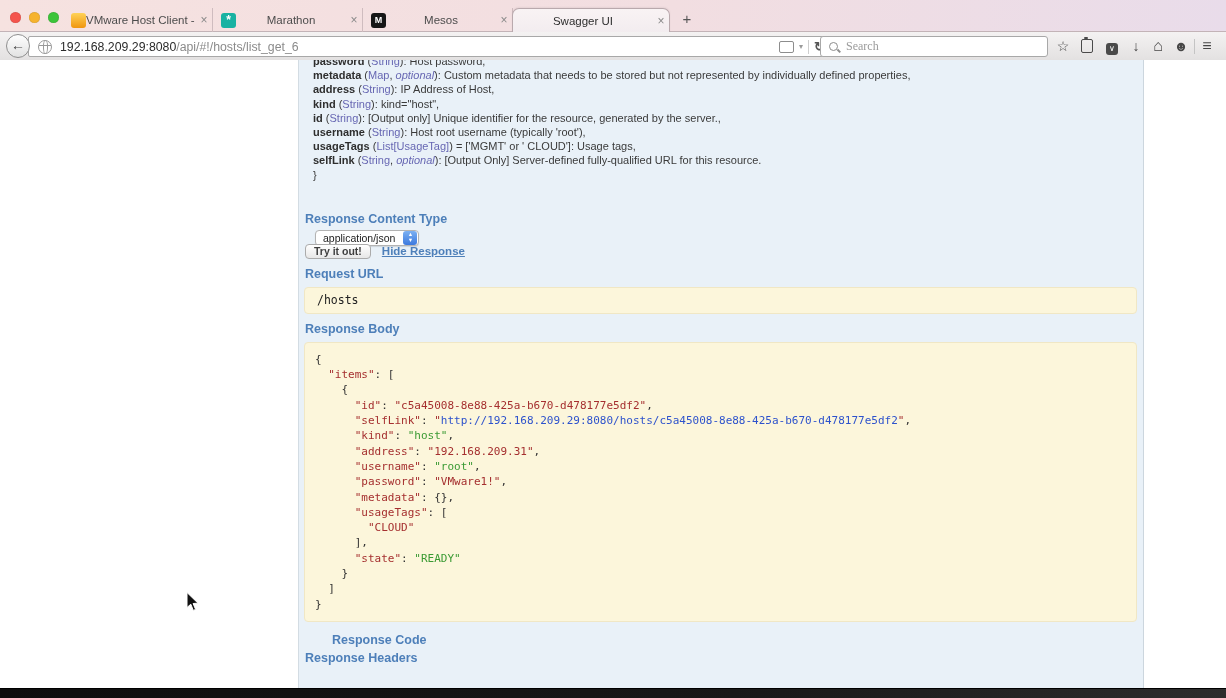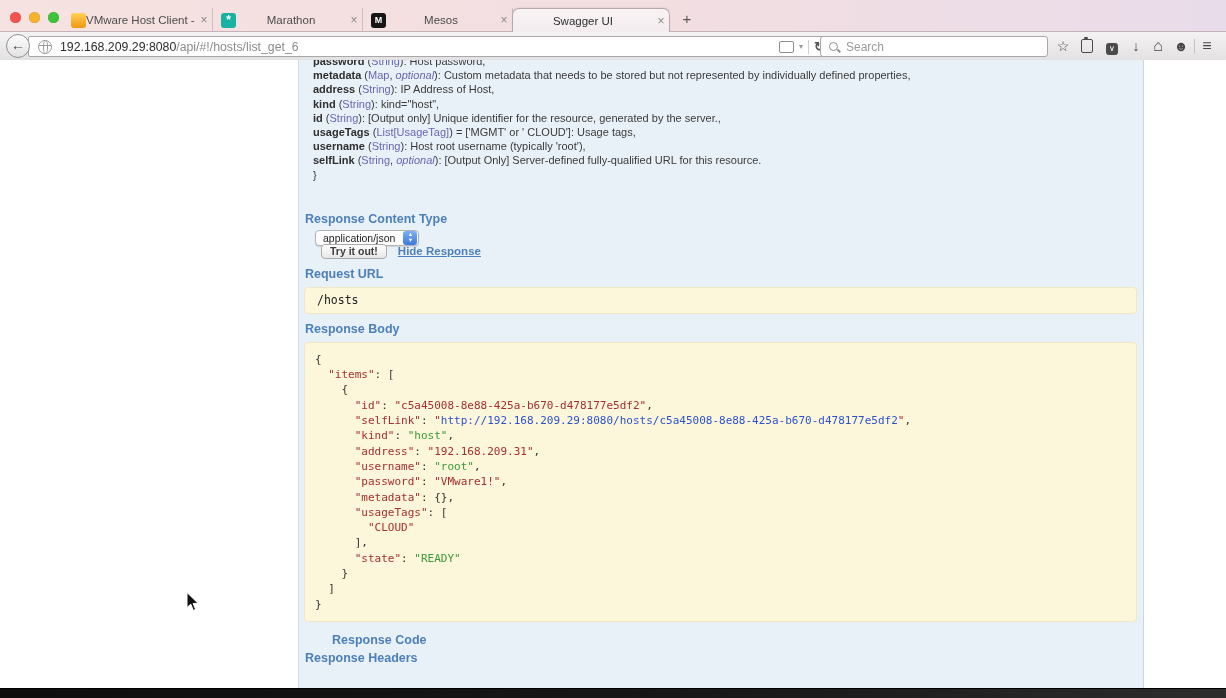--- a/index.html
+++ b/index.html
@@ -45,21 +45,21 @@
   .url-path{color:#8b8b8b;}
   .url-right{margin-left:auto;display:flex;align-items:center;gap:5px;padding-right:6px;}
   .ic-reader{width:13px;height:10px;border:1.3px solid #8d8d8d;border-radius:2px;}
   .caret{font-size:8px;color:#9a9a9a;}
   .vdiv{width:1px;height:14px;background:#cfcfcf;}
   .ic-reload{font-size:13px;color:#555;font-weight:bold;}
   .searchbar{position:absolute;left:820px;top:4px;width:226px;height:19px;background:#fff;border:1px solid #a8a8a8;
     border-radius:3px;display:flex;align-items:center;}
   .mag{width:7px;height:7px;border:1.5px solid #8d8d8d;border-radius:50%;position:relative;margin:0 6px 0 8px;flex:0 0 auto;}
   .mag::after{content:"";position:absolute;width:4px;height:1.5px;background:#8d8d8d;transform:rotate(45deg);right:-4px;bottom:-1px;}
-  .searchbar input{border:none;outline:none;font-size:12px;color:#701a75;width:170px;background:transparent;font-family:Liberation Sans, sans-serif;}
+  .searchbar input{border:none;outline:none;font-size:12px;color:#701a75;width:170px;background:transparent;font-family:Liberation Serif, serif;}
   .searchbar input::placeholder{color:#9b9b9b;}
   .tool-ic{position:absolute;top:5px;height:18px;line-height:18px;font-size:14px;color:#474747;text-align:center;width:20px;}
   .ic-pocket-box{display:inline-flex;width:12px;height:12px;background:#4a4a4a;border-radius:3px;color:#fff;
     font-size:8px;align-items:center;justify-content:center;margin-top:3px;}
   .ic-clip{display:inline-block;width:10px;height:12px;border:1.5px solid #4a4a4a;border-radius:2px;position:relative;margin-top:2px;}
   .ic-clip::before{content:"";position:absolute;top:-3px;left:1.6px;width:4px;height:2.4px;background:#4a4a4a;border-radius:1px;}
   .menu-div{position:absolute;left:1194px;top:7px;width:1px;height:15px;background:#c4c4c4;}
 
   
   .content{position:absolute;top:60px;left:0;right:0;bottom:0;background:#fff;overflow:hidden;}
@@ -73,21 +73,21 @@
   .tk-opt{color:#6767b3;font-style:italic;}
   .tk-plain{color:#3a3a3a;}
 
   .sec-h{color:#4d7fb9;font-size:12.5px;font-weight:bold;height:15px;line-height:15px;padding-left:6px;}
   .h-rct{margin-top:30px;}
   .row-select{margin-top:1px;padding-left:16px;height:16px;}
   .mac-select{display:inline-flex;align-items:center;height:16px;box-sizing:border-box;border:1px solid #b3b3b3;
     border-radius:4px;background:#fff;padding-left:7px;font-size:10.5px;color:#222;box-shadow:0 1px 1px rgba(0,0,0,.12);}
   .stepper{width:14px;height:14px;margin:0 1px 0 8px;border-radius:3px;background:linear-gradient(#7cb1f3,#3c79de);
     display:flex;flex-direction:column;align-items:center;justify-content:center;color:#fff;font-size:5.5px;line-height:5.5px;}
-  .row-try{margin-top:0;padding-left:22px;height:15px;display:flex;align-items:center;gap:11px;}
+  .row-try{margin-top:0;padding-left:6px;height:15px;display:flex;align-items:center;gap:11px;}
   .try-btn{height:15px;padding:0 8px;font-size:10.5px;font-weight:bold;color:#3e3e3e;font-family:"Liberation Sans",sans-serif;
     background:linear-gradient(#ffffff,#e7e7e7);border:1px solid #ababab;border-radius:4px;line-height:12px;}
   .hide-link{color:#4d7fb9;font-size:11.5px;font-weight:bold;text-decoration:underline;}
   .h-rurl{margin-top:8px;}
   .ybox{margin:5px 6px 0 5px;background:#fcf6db;border:1px solid #f0e7c5;border-radius:4px;}
   .mono{font-family:"DejaVu Sans Mono",monospace;}
   .codebox{padding:6px 12px;font-size:11.5px;line-height:13px;color:#222;}
   .h-rbody{margin-top:8px;}
   .json-box{padding:9px 10px;}
   .json{font-family:"DejaVu Sans Mono",monospace;font-size:11px;line-height:15.3px;}
@@ -167,22 +167,22 @@
 
   <div class="content">
     <div class="panel">
 
       <div class="props">
           <div class="prop-line"><span class="tk-name">password</span><span class="tk-plain"> (</span><span class="tk-type">String</span><span class="tk-plain">): Host password,</span></div>
           <div class="prop-line"><span class="tk-name">metadata</span><span class="tk-plain"> (</span><span class="tk-type">Map</span><span class="tk-plain">, </span><span class="tk-opt">optional</span><span class="tk-plain">): Custom metadata that needs to be stored but not represented by individually defined properties,</span></div>
           <div class="prop-line"><span class="tk-name">address</span><span class="tk-plain"> (</span><span class="tk-type">String</span><span class="tk-plain">): IP Address of Host,</span></div>
           <div class="prop-line"><span class="tk-name">kind</span><span class="tk-plain"> (</span><span class="tk-type">String</span><span class="tk-plain">): kind="host",</span></div>
           <div class="prop-line"><span class="tk-name">id</span><span class="tk-plain"> (</span><span class="tk-type">String</span><span class="tk-plain">): [Output only] Unique identifier for the resource, generated by the server.,</span></div>
+          <div class="prop-line"><span class="tk-name">username</span><span class="tk-plain"> (</span><span class="tk-type">String</span><span class="tk-plain">): Host root username (typically 'root'),</span></div>
           <div class="prop-line"><span class="tk-name">usageTags</span><span class="tk-plain"> (</span><span class="tk-type">List[UsageTag]</span><span class="tk-plain">) = ['MGMT' or ' CLOUD']: Usage tags,</span></div>
-          <div class="prop-line"><span class="tk-name">username</span><span class="tk-plain"> (</span><span class="tk-type">String</span><span class="tk-plain">): Host root username (typically 'root'),</span></div>
           <div class="prop-line"><span class="tk-name">selfLink</span><span class="tk-plain"> (</span><span class="tk-type">String</span><span class="tk-plain">, </span><span class="tk-opt">optional</span><span class="tk-plain">): [Output Only] Server-defined fully-qualified URL for this resource.</span></div>
           <div class="prop-line"><span class="tk-plain">}</span></div>
         </div>
 
       <div class="sec-h h-rct">Response Content Type</div>
       <div class="row-select">
         <span class="mac-select">
           <span>application/json</span>
           <span class="stepper">
               <span>▲</span>

